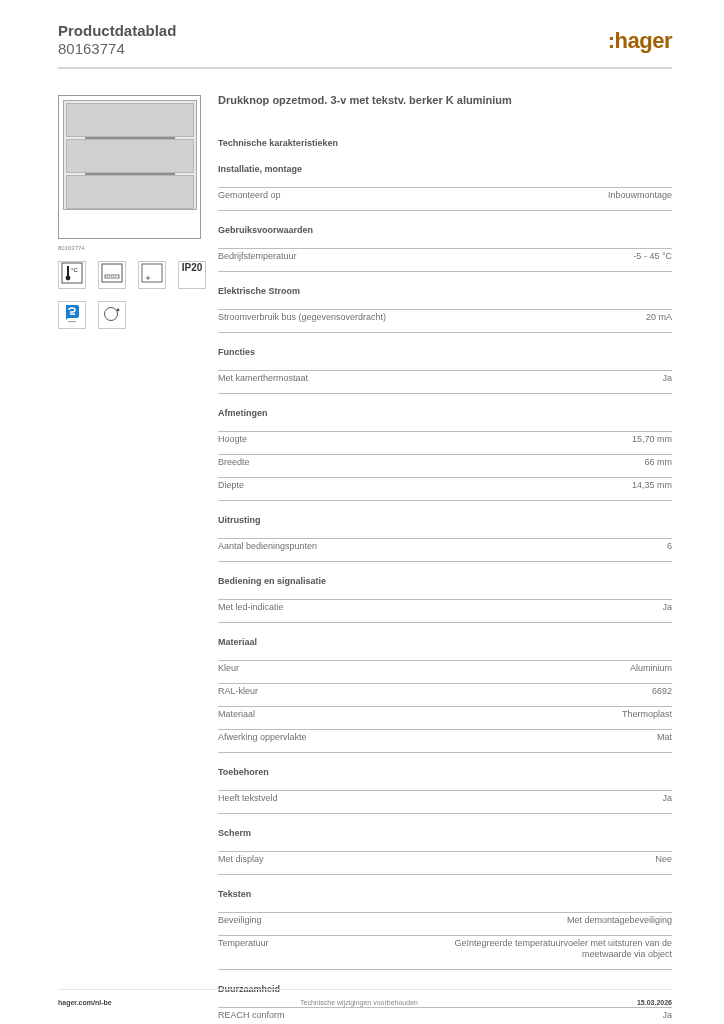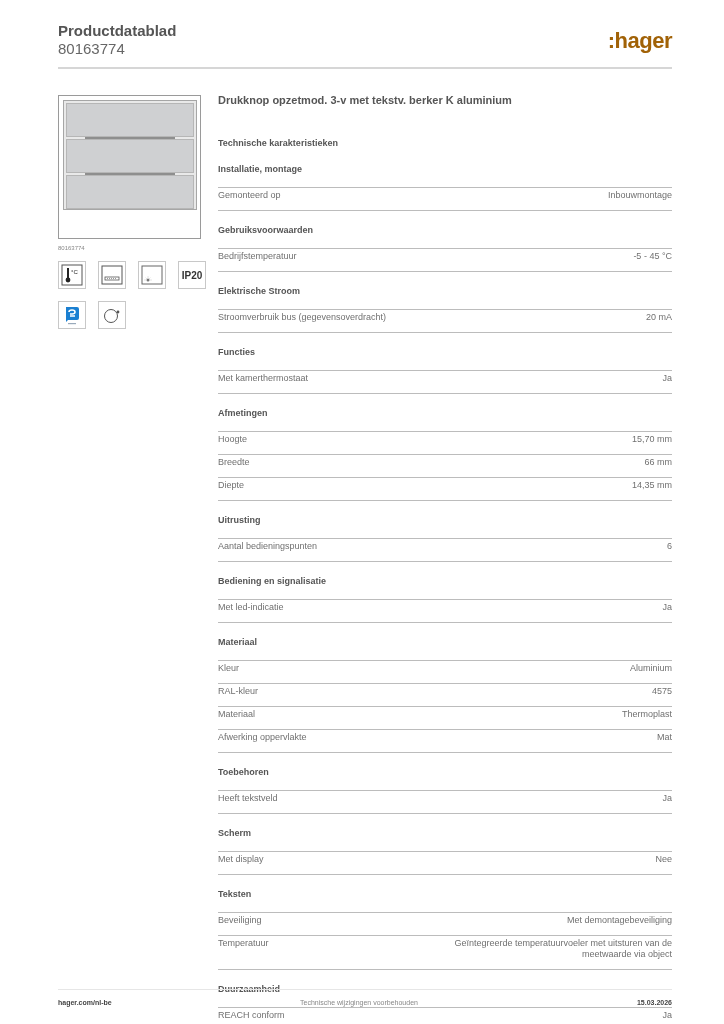--- a/index.html
+++ b/index.html
@@ -14,21 +14,21 @@
 
     .left-col { position: absolute; left: 58px; top: 95px; width: 143px; }
     .product-image { width: 143px; height: 144px; border: 1px solid #9a9a9a; padding: 4px; position: relative; }
     .panel-frame { position: absolute; left: 4px; top: 4px; width: 134px; height: 110px; border: 1px solid #a6a6a6; background: #e9e9e9; padding: 2px; }
     .rocker { height: 34px; background: #cfd0d2; border: 1px solid #b6b6b6; margin-bottom: 2px; position: relative; }
     .rocker::after { content: ""; position: absolute; left: 18px; right: 18px; bottom: -3px; height: 2px; background: #8e8e8e; }
     .rocker:last-child::after { display: none; }
     .image-caption { font-size: 6px; color: #888; margin-top: 6px; }
 
     .icons { margin-top: 10px; display: grid; grid-template-columns: repeat(4, 28px); grid-column-gap: 12px; grid-row-gap: 12px; }
-    .icon-box { width: 28px; height: 28px; border: 1px solid #c8c8c8; display: flex; align-items: center; justify-content: center; position: relative; }
+    .icon-box { width: 28px; height: 28px; border: 1px solid #c8c8c8; display: flex; align-items: flex-start; justify-content: center; position: relative; }
     .ip-text { font-size: 10px; font-weight: bold; color: #333; }
 
     .main { position: absolute; left: 218px; top: 94px; width: 454px; }
     .product-desc { font-size: 11px; font-weight: bold; color: #555; line-height: 13px; }
     .tech-title { font-size: 9px; font-weight: bold; color: #555; margin-top: 30px; line-height: 13px; }
     .section { margin-top: 13px; }
     .section-title { font-size: 9px; font-weight: bold; color: #555; line-height: 12px; padding-bottom: 12px; border-bottom: 1px solid #bcbcbc; }
     .row { display: flex; justify-content: space-between; font-size: 9px; color: #707070; line-height: 11px; padding: 2px 0 9px 0; border-bottom: 1px solid #bcbcbc; }
     .row .val { text-align: right; max-width: 260px; }
     .row .lbl { white-space: nowrap; }
@@ -176,21 +176,21 @@
   </div>
 
   <div class="section">
     <div class="section-title">Materiaal</div>
     <div class="row">
         <span class="lbl">Kleur</span>
         <span class="val">Aluminium</span>
       </div>
     <div class="row">
         <span class="lbl">RAL-kleur</span>
-        <span class="val">4575</span>
+        <span class="val">6692</span>
       </div>
     <div class="row">
         <span class="lbl">Materiaal</span>
         <span class="val">Thermoplast</span>
       </div>
     <div class="row">
         <span class="lbl">Afwerking oppervlakte</span>
         <span class="val">Mat</span>
       </div>
   </div>

